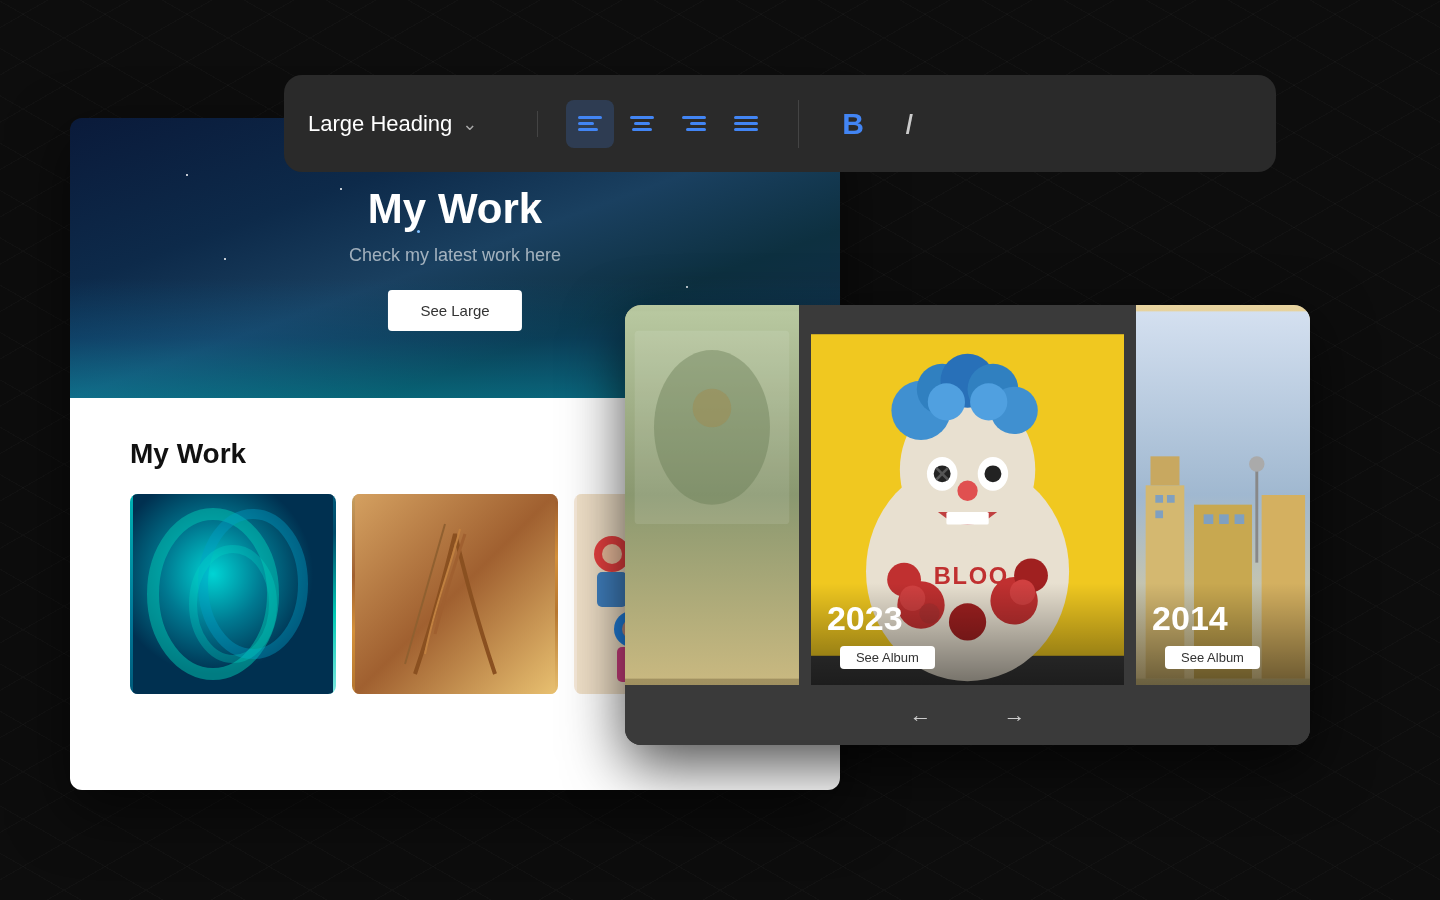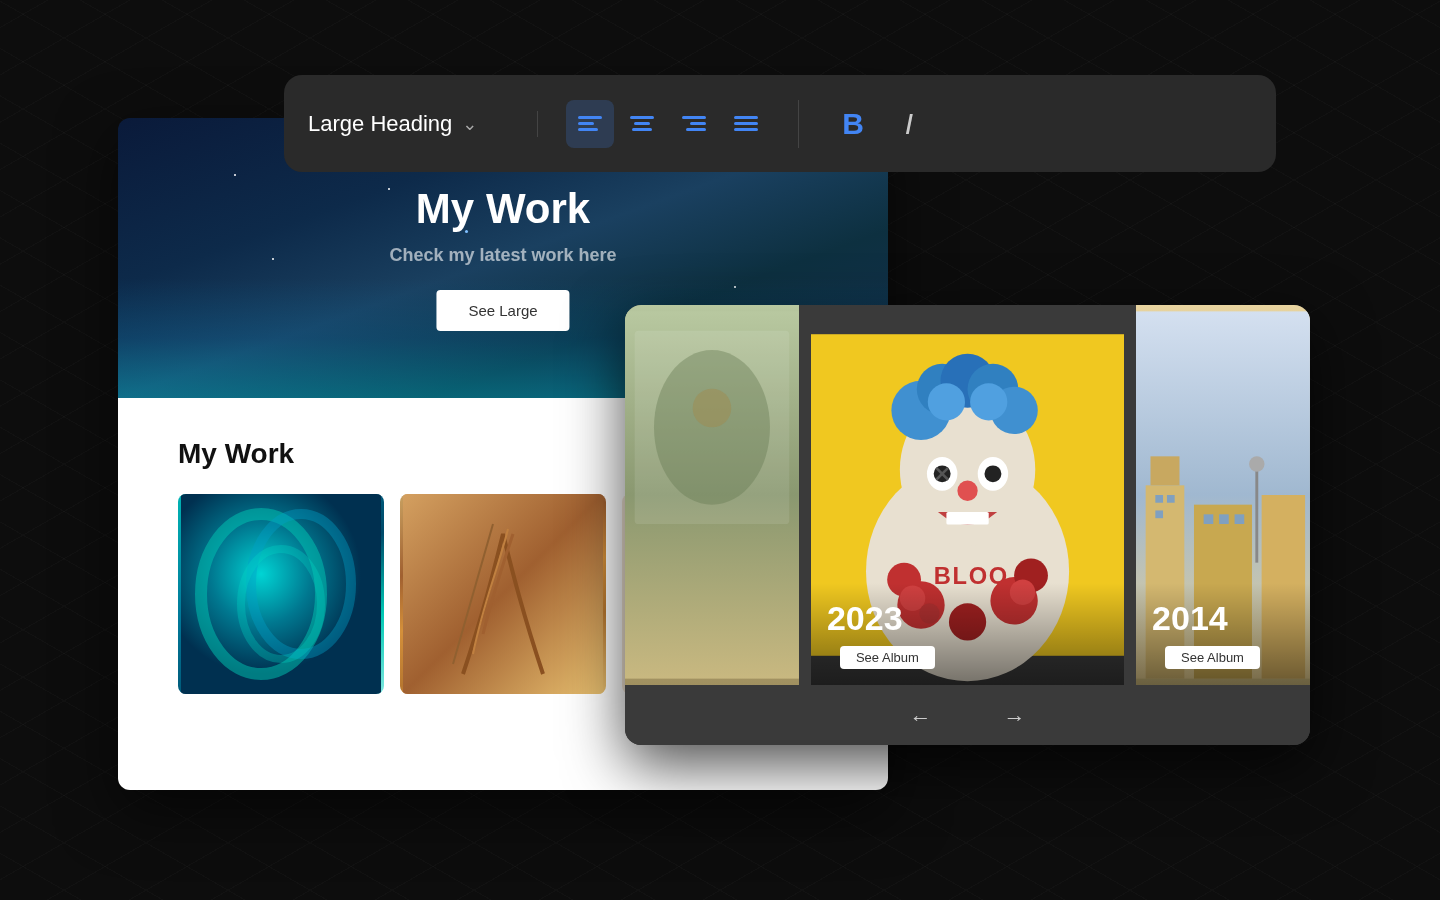--- a/index.html
+++ b/index.html
@@ -137,21 +137,20 @@
     .website-panel {
       position: absolute;
       top: 118px;
       left: 70px;
       width: 770px;
       height: 672px;
       border-radius: 12px;
       overflow: hidden;
       z-index: 5;
       box-shadow: 0 20px 60px rgba(0,0,0,0.6);
-      margin-left: 48px;
     }
 
     
     .hero-section {
       width: 100%;
       height: 280px;
       position: relative;
       background: linear-gradient(160deg, #0a1a3a 0%, #0d2a4a 30%, #1a4060 50%, #0d3040 70%, #153050 100%);
       overflow: hidden;
     }
@@ -188,21 +187,20 @@
       font-size: 42px;
       font-weight: 700;
       color: #fff;
       margin-bottom: 12px;
     }
 
     .hero-subtitle {
       font-size: 18px;
       color: rgba(255,255,255,0.6);
       margin-bottom: 24px;
-      font-weight: bold;
     }
 
     .hero-btn {
       background: #fff;
       color: #333;
       border: none;
       padding: 12px 32px;
       border-radius: 4px;
       font-size: 15px;
       font-weight: 500;

